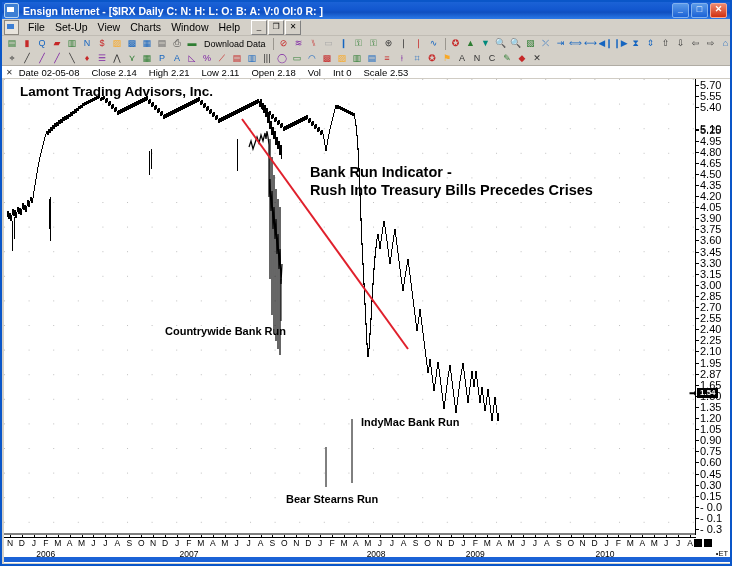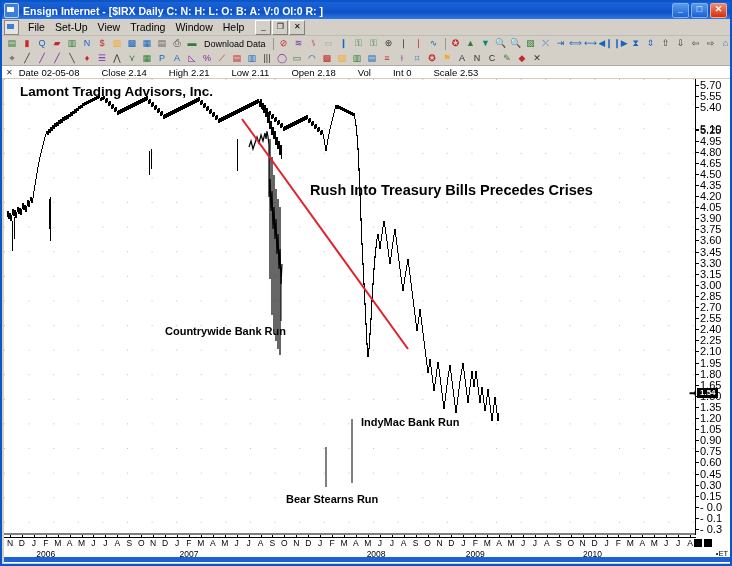--- a/index.html
+++ b/index.html
@@ -183,21 +183,21 @@
     height: 13px;
     background: #ffffff;
     display: flex;
     align-items: center;
     font-size: 9.5px;
     color: #000;
     box-sizing: border-box;
     padding-left: 4px;
     border-bottom: 1px solid #d0ccc4;
   }
-  #quote-bar .qf { margin-right: 22px; white-space: nowrap; }
+  #quote-bar .qf { margin-right: 12px; white-space: nowrap; }
   #quote-bar .close-x {
     font-size: 8px;
     margin-right: 6px;
     color: #333;
     cursor: default;
   }
 
   
   #chart-area {
     position: absolute;
@@ -365,21 +365,21 @@
       <span class="win-btn">□</span>
       <span class="win-btn close">✕</span>
     </span>
   </div>
 
   <div id="menu-bar">
     <span class="doc-icon"></span>
     <span class="menu-item">File</span>
     <span class="menu-item">Set-Up</span>
     <span class="menu-item">View</span>
-    <span class="menu-item">Trading</span>
+    <span class="menu-item">Charts</span>
     <span class="menu-item">Window</span>
     <span class="menu-item">Help</span>
     <span class="mdi-btns">
       <span class="mdi-btn">_</span>
       <span class="mdi-btn">❐</span>
       <span class="mdi-btn">✕</span>
     </span>
   </div>
 
   <div class="toolbar" id="toolbar-main">
@@ -600,21 +600,21 @@
         <span class="ytick" style="top: 179.6px;">3.30</span>
         <span class="ytick" style="top: 190.7px;">3.15</span>
         <span class="ytick" style="top: 201.8px;">3.00</span>
         <span class="ytick" style="top: 212.9px;">2.85</span>
         <span class="ytick" style="top: 224px;">2.70</span>
         <span class="ytick" style="top: 235.1px;">2.55</span>
         <span class="ytick" style="top: 246.2px;">2.40</span>
         <span class="ytick" style="top: 257.3px;">2.25</span>
         <span class="ytick" style="top: 268.4px;">2.10</span>
         <span class="ytick" style="top: 279.5px;">1.95</span>
-        <span class="ytick" style="top: 290.6px;">1.80</span>
+        <span class="ytick" style="top: 290.6px;">2.87</span>
         <span class="ytick" style="top: 301.7px;">1.65</span>
         <span class="ytick" style="top: 312.8px;">1.50</span>
         <span class="ytick" style="top: 323.9px;">1.35</span>
         <span class="ytick" style="top: 335px;">1.20</span>
         <span class="ytick" style="top: 346.1px;">1.05</span>
         <span class="ytick" style="top: 357.2px;">0.90</span>
         <span class="ytick" style="top: 368.3px;">0.75</span>
         <span class="ytick" style="top: 379.4px;">0.60</span>
         <span class="ytick" style="top: 390.5px;">0.45</span>
         <span class="ytick" style="top: 401.6px;">0.30</span>
@@ -687,25 +687,25 @@
       <span class="xtick" style="left: 626.379px;">M</span>
       <span class="xtick" style="left: 638.31px;">A</span>
       <span class="xtick" style="left: 650.241px;">M</span>
       <span class="xtick" style="left: 662.172px;">J</span>
       <span class="xtick" style="left: 674.103px;">J</span>
       <span class="xtick" style="left: 686.034px;">A</span>
       <span class="yearlabel" style="left: 41.7586px;">2006</span>
       <span class="yearlabel" style="left: 184.931px;">2007</span>
       <span class="yearlabel" style="left: 328.103px; margin-left: 29px;">2008</span>
       <span class="yearlabel" style="left: 471.276px;">2009</span>
-      <span class="yearlabel" style="left: 583px; text-align: right;">2010</span>
+      <span class="yearlabel" style="left: 601px;">2010</span>
     </div>
 
   <div class="annot" id="brand"><span>Lamont Trading Advisors, Inc.</span><br></div>
 
-  <div class="annot" id="headline"><br><span>Rush Into Treasury Bills Precedes Crises</span></div>
+  <div class="annot" id="headline"><span>Bank Run Indicator -</span><br><span>Rush Into Treasury Bills Precedes Crises</span></div>
 
   <div class="annot" id="lbl-countrywide">Countrywide Bank Run</div>
   <div class="annot" id="lbl-indymac">IndyMac Bank Run</div>
   <div class="annot" id="lbl-bearstearns">Bear Stearns Run</div>
 
   <div id="bottom-strip"></div>
 </div>
 
 </body></html>

